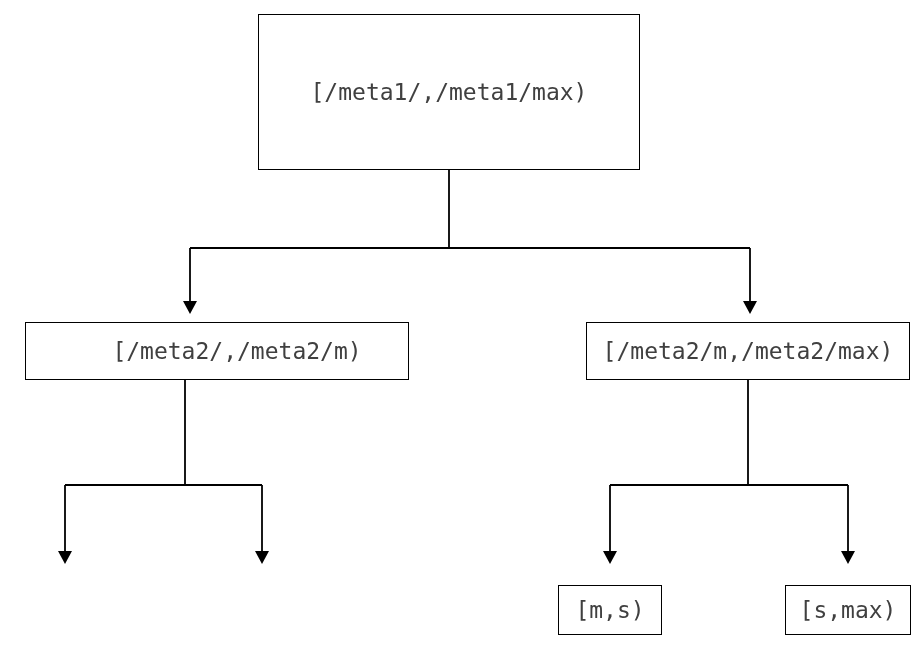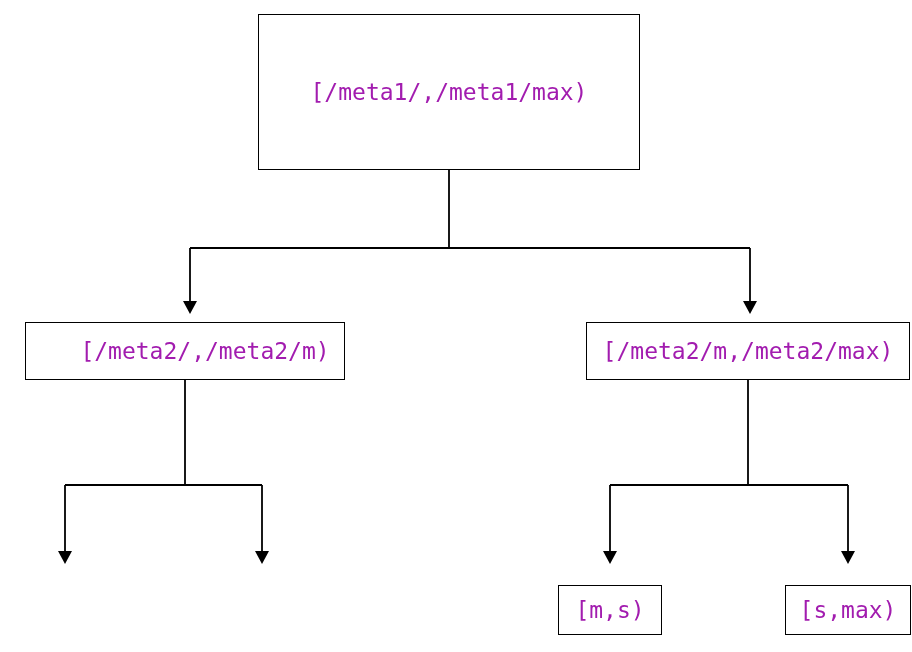--- a/index.html
+++ b/index.html
@@ -25,27 +25,27 @@
   }
   .node {
     position: absolute;
     box-sizing: border-box;
     border: 1.5px solid #000000;
     background: #ffffff;
     display: flex;
     align-items: center;
     justify-content: center;
     font-size: 23px;
-    color: #a21caf;
+    color: #404040;
     white-space: nowrap;
     letter-spacing: 0;
   }
   
   #node-root   { left: 258px; top: 14px;  width: 382px; height: 156px; }
-  #node-l2-left  { left: 25px;  top: 322px; width: 320px; height: 58px; padding-left: 40px; }
+  #node-l2-left  { left: 25px;  top: 322px; width: 384px; height: 58px; padding-left: 40px; }
   #node-l2-right { left: 586px; top: 322px; width: 324px; height: 58px; }
   #node-leaf-1 { left: 12px;  top: 585px; width: 104px; height: 50px; }
   #node-leaf-2 { left: 210px; top: 585px; width: 104px; height: 50px; }
   #node-leaf-3 { left: 558px; top: 585px; width: 104px; height: 50px; }
   #node-leaf-4 { left: 785px; top: 585px; width: 126px; height: 50px; }
 </style>
 </head>
 <body>
 
 <div id="canvas">

